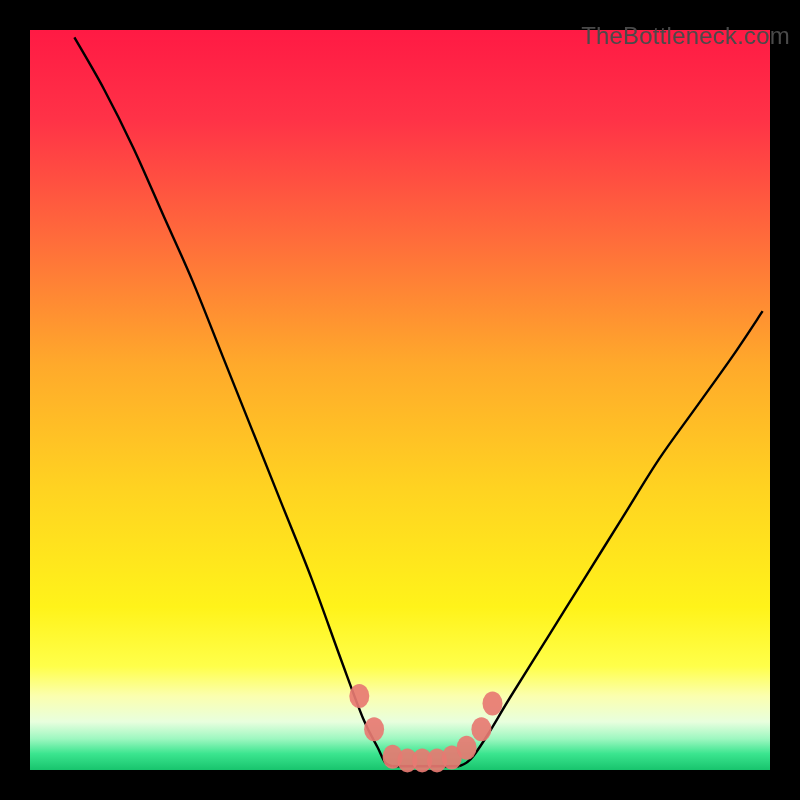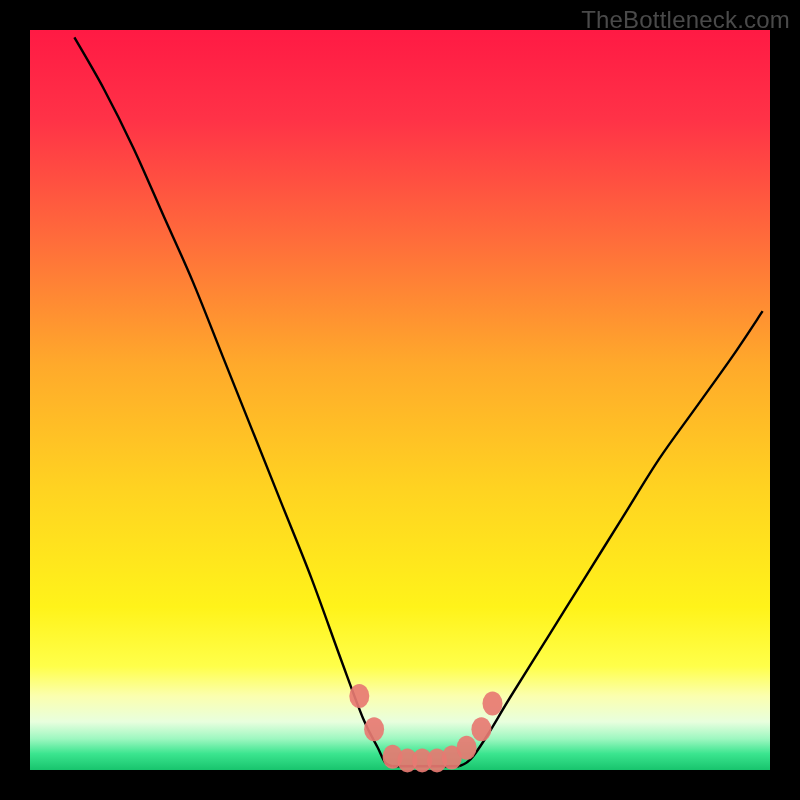--- a/index.html
+++ b/index.html
@@ -12,21 +12,21 @@
     font-family: Arial, Helvetica, sans-serif;
   }
   .frame {
     position: relative;
     width: 800px;
     height: 800px;
     background: #000;
   }
   .watermark {
     position: absolute;
-    top: 6px;
+    top: 22px;
     right: 10px;
     color: #4a4a4a;
     font-size: 24px;
     font-weight: 500;
     letter-spacing: 0.2px;
     z-index: 10;
   }
   svg {
     position: absolute;
     inset: 0;

